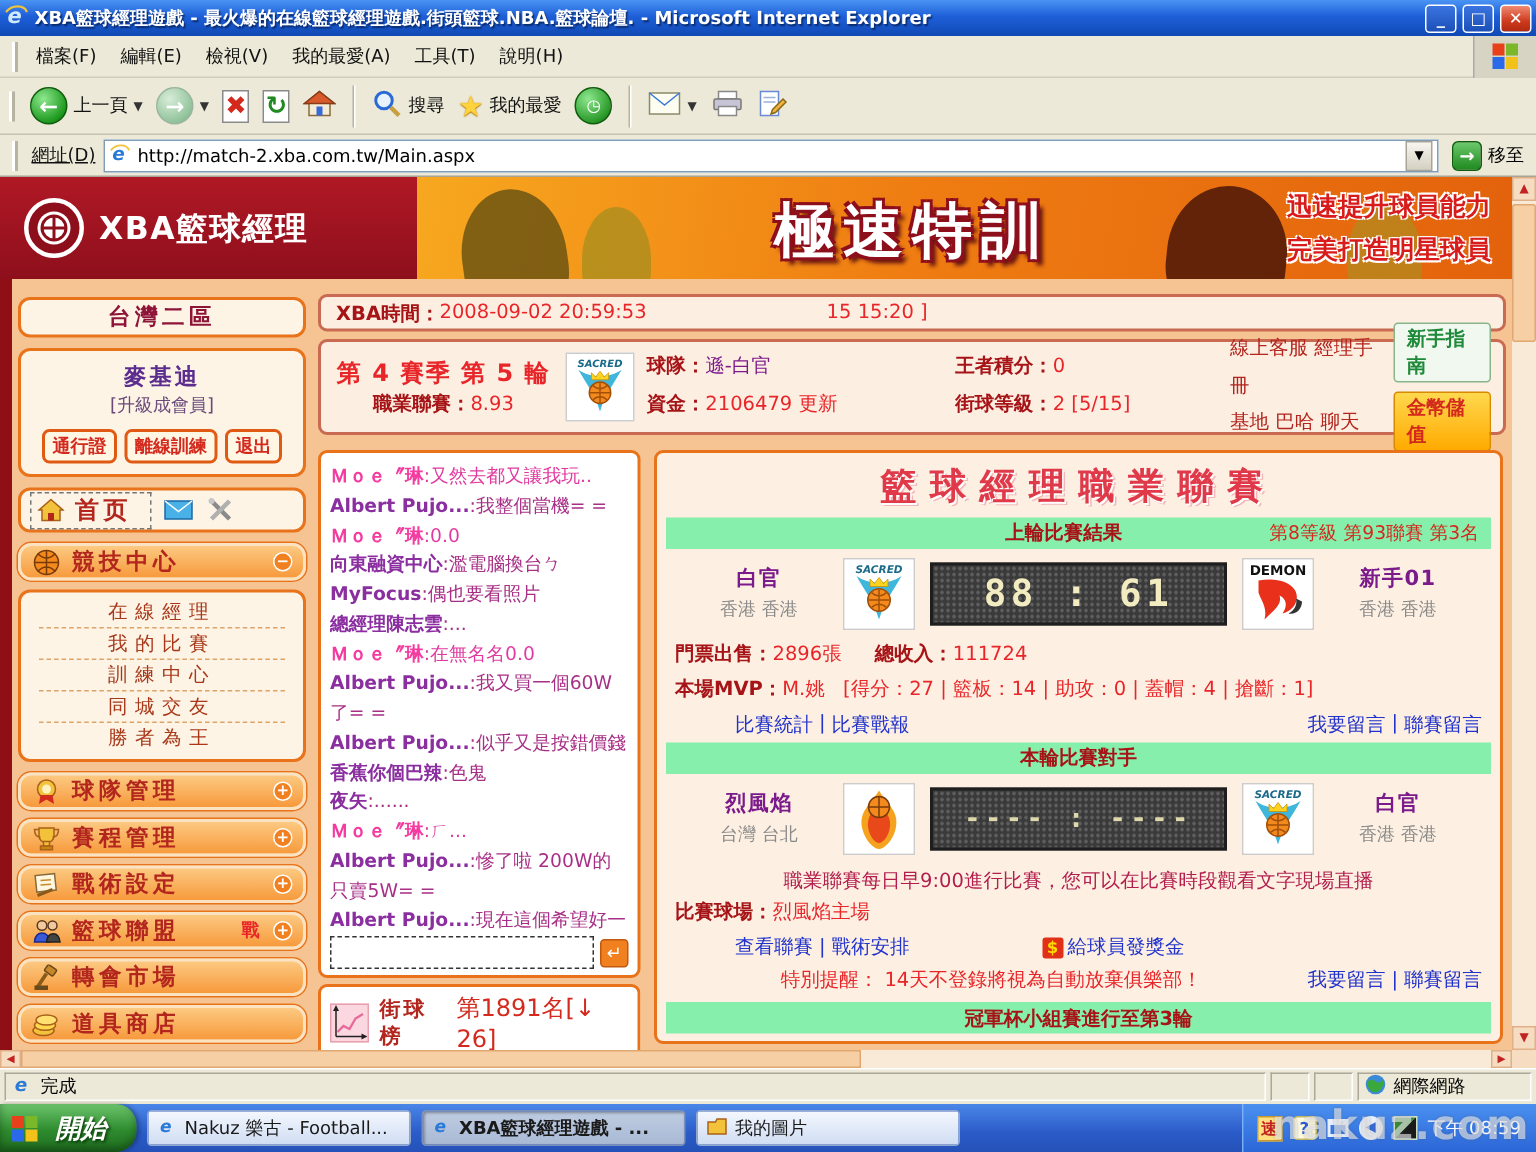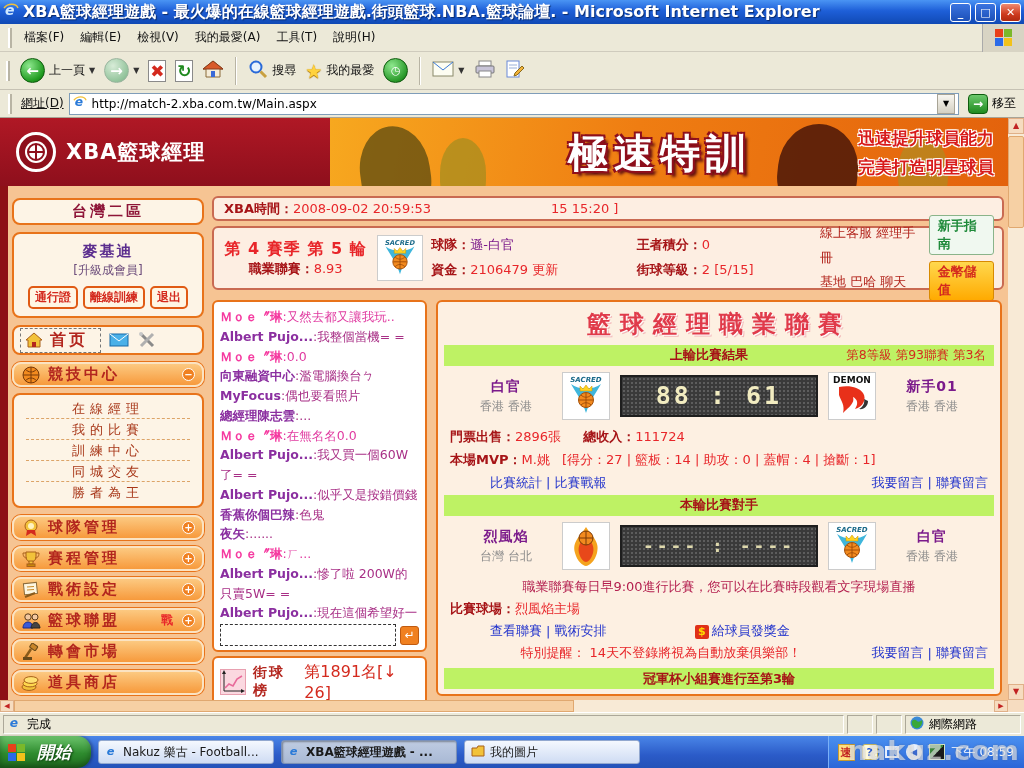--- a/index.html
+++ b/index.html
@@ -4,21 +4,21 @@
 <style>
   html,body{margin:0;padding:0;background:#555;}
   *{box-sizing:border-box;}
   .screen{position:relative;width:1024px;height:768px;overflow:hidden;
           font-family:"DejaVu Sans","Liberation Sans",sans-serif;background:#ece9d8;}
 
   
   .titlebar{position:absolute;top:0;left:0;right:0;height:24px;
     background:linear-gradient(180deg,#4a94f4 0%,#1e5fd8 45%,#1049b4 100%);
     display:flex;align-items:center;padding:0 3px;gap:4px;}
-  .title-text{flex:1;color:#fff;font-size:16px;font-weight:bold;white-space:nowrap;
+  .title-text{flex:1;color:#fff;font-size:12px;font-weight:bold;white-space:nowrap;
     overflow:hidden;text-shadow:1px 1px 1px #0a2a6a;}
   .winbtn{width:21px;height:19px;border:1px solid #fff;border-radius:3px;color:#fff;
     font-size:11px;line-height:17px;text-align:center;font-weight:bold;
     background:linear-gradient(#3b74e0,#1c50b8);}
   .winbtn.close{background:linear-gradient(#ef8a70,#ce3a1e 60%,#b02a10);}
 
   
   .menubar{position:absolute;top:24px;left:0;right:0;height:28px;background:#ece9d8;
     border-bottom:1px solid #cfcbbd;display:flex;align-items:center;padding-left:4px;}
   .grip{width:3px;height:20px;border-left:2px solid #fff;border-right:2px solid #b8b4a4;margin:0 4px;}
@@ -57,21 +57,21 @@
   .addr-drop{width:18px;height:20px;background:linear-gradient(#f8f6f0,#d4d0c2);
     border:1px solid #a8a496;font-size:8px;display:flex;align-items:center;justify-content:center;}
   .go-btn{display:flex;align-items:center;gap:4px;padding:1px 4px;}
   .go-circ{width:20px;height:20px;border-radius:4px;background:linear-gradient(#6cc86c,#1f8a1f);
     border:1px solid #0e5c0e;color:#fff;font-weight:bold;font-size:12px;display:flex;
     align-items:center;justify-content:center;}
 
   
   .content{position:absolute;top:118px;left:0;width:1024px;height:594px;background:#8e1016;}
   .banner{position:absolute;top:0;left:0;right:16px;height:68px;display:flex;}
-  .banner-logo{width:330px;background:linear-gradient(#b01825,#8e0f1c);display:flex;
+  .banner-logo{width:278px;background:linear-gradient(#b01825,#8e0f1c);display:flex;
     align-items:center;gap:10px;padding-left:16px;color:#fff;}
   .logo-circ{width:40px;height:40px;border:3px solid #fff;border-radius:50%;display:flex;
     align-items:center;justify-content:center;background:#8e0f1c;}
   .logo-text{font-size:21px;font-weight:bold;letter-spacing:1px;}
   .banner-main{flex:1;position:relative;background:linear-gradient(100deg,#f7a81f,#ef7d12 45%,#e3620c);overflow:hidden;}
   .sil{position:absolute;border-radius:50% 50% 40% 40%;}
   .sil1{left:30px;top:8px;width:70px;height:90px;background:#5a4a10;opacity:.75;transform:rotate(-8deg);}
   .sil2{left:110px;top:20px;width:46px;height:70px;background:#8a8a20;opacity:.55;}
   .sil3{right:150px;top:6px;width:80px;height:90px;background:#401008;opacity:.8;transform:rotate(6deg);}
   .sil4{right:60px;top:18px;width:50px;height:70px;background:#9a9a28;opacity:.5;}
@@ -151,21 +151,21 @@
   .rank-row{display:flex;align-items:center;gap:7px;border-bottom:1px dashed #cc4444;padding-bottom:4px;}
   .rank-icon{width:26px;height:26px;background:#fbd8e0;border:1px solid #e8a0b0;}
   .rank-label{font-weight:bold;color:#b3261e;font-size:14px;letter-spacing:2px;}
   .rank-value{color:#d42a1e;font-size:16px;margin-left:auto;}
 
   
   .leaguebox{position:absolute;left:428px;top:114px;width:566px;height:396px;background:#fdf0e2;
     border:2px solid #e8731a;border-radius:6px;padding:4px 8px;display:flex;flex-direction:column;}
   .league-title{text-align:center;font-size:24px;font-weight:bold;color:#e03a4a;letter-spacing:9px;
     margin:2px 0 4px;text-shadow:1px 1px 0 #fff,2px 2px 0 #f2b8b8;}
-  .lbar{background:#bef264;height:22px;display:flex;align-items:center;padding:0 8px;
+  .lbar{background:#86efac;height:22px;display:flex;align-items:center;padding:0 8px;
     font-size:13px;color:#a61417;margin:1px -2px;}
   .lbar .center{flex:1;text-align:center;font-weight:bold;}
   .lbar .right{color:#d42a1e;font-size:12.5px;}
   .match{display:flex;align-items:center;justify-content:space-between;padding:5px 14px;}
   .team{width:92px;text-align:center;line-height:1.5;}
   .tname{font-weight:bold;color:#7b1a8b;font-size:14px;letter-spacing:1px;}
   .tsub{color:#8a8a8a;font-size:12px;}
   .tlogo{width:48px;height:48px;background:#fff;border:1px solid #ccc;}
   .scoreboard{width:198px;height:42px;background:#3a3a3a;border:2px solid #1e1e1e;
     background-image:radial-gradient(rgba(170,170,170,.32) 1px,transparent 1.4px);

